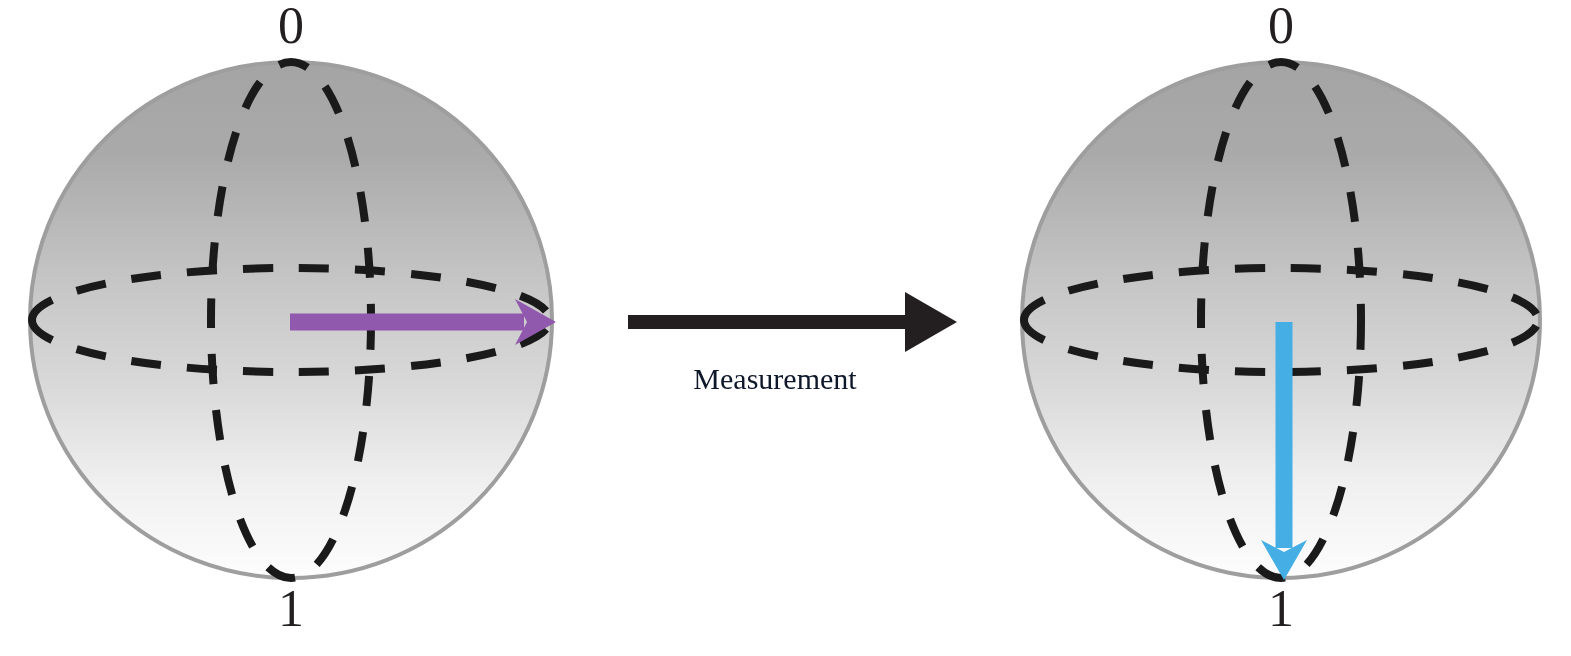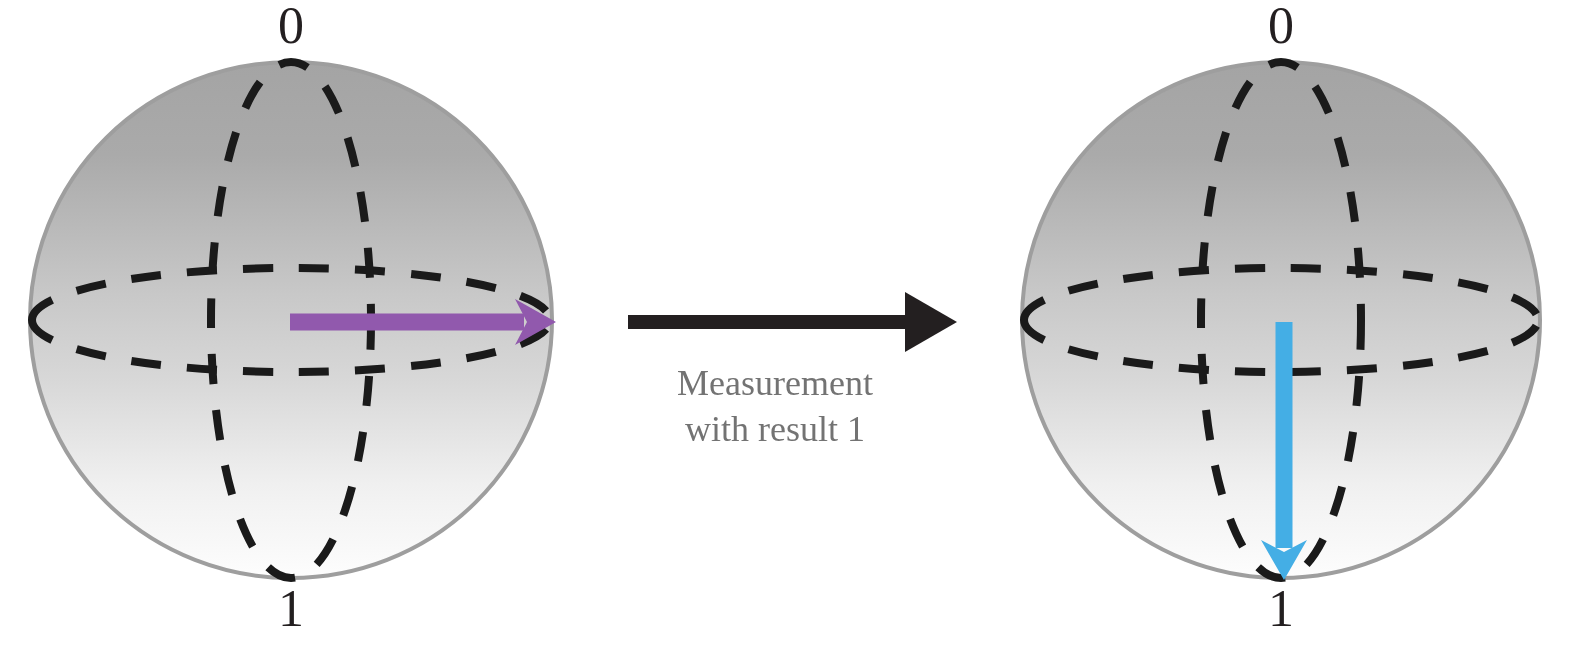--- a/index.html
+++ b/index.html
@@ -24,23 +24,23 @@
     top: 0;
     left: 0;
   }
   .caption-block {
     position: absolute;
     left: 600px;
     top: 360px;
     width: 350px;
     text-align: center;
     font-family: "Liberation Serif", serif;
-    font-size: 36px;
+    font-size: 30px;
     line-height: 1.28;
-    color: #737373;
+    color: #0f172a;
     letter-spacing: 0px;
   }
   .caption-line { display: block; white-space: nowrap; }
   .pole-label {
     position: absolute;
     font-family: "Liberation Serif", serif;
     font-size: 52px;
     color: #231f20;
     text-align: center;
     width: 80px;
@@ -110,16 +110,15 @@
   <div class="pole-label" style="left:251px; top:-4px;">0</div>
 
   <div class="pole-label" style="left:251px; top:579px;">1</div>
 
   <div class="pole-label" style="left:1241px; top:-4px;">0</div>
 
   <div class="pole-label" style="left:1241px; top:579px;">1</div>
 
   <div class="caption-block">
     <span class="caption-line">Measurement</span>
-    <span class="caption-line">with result 1</span>
   </div>
 
 </div>
 
 </body></html>

